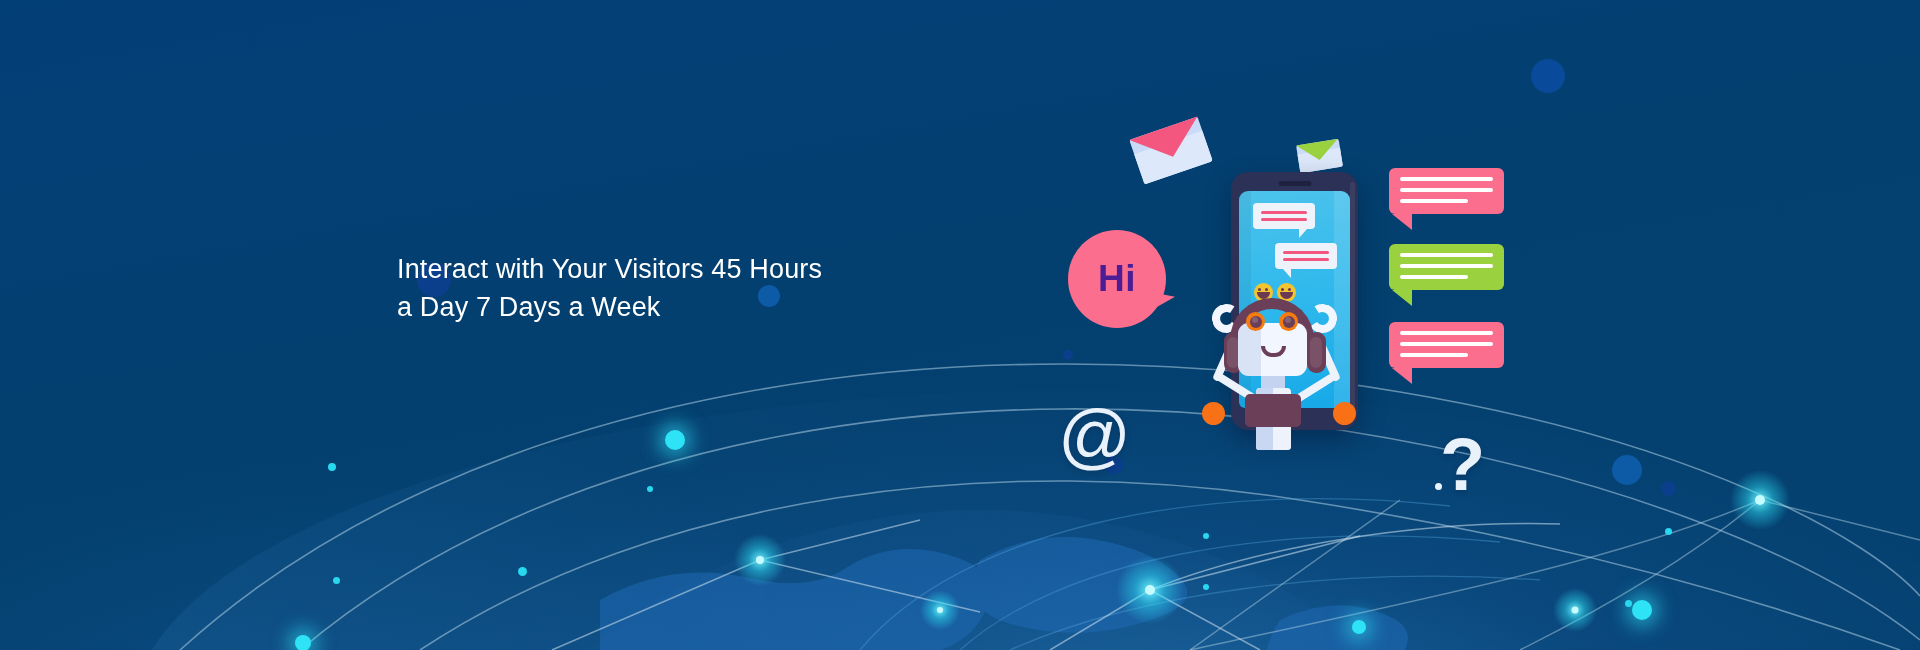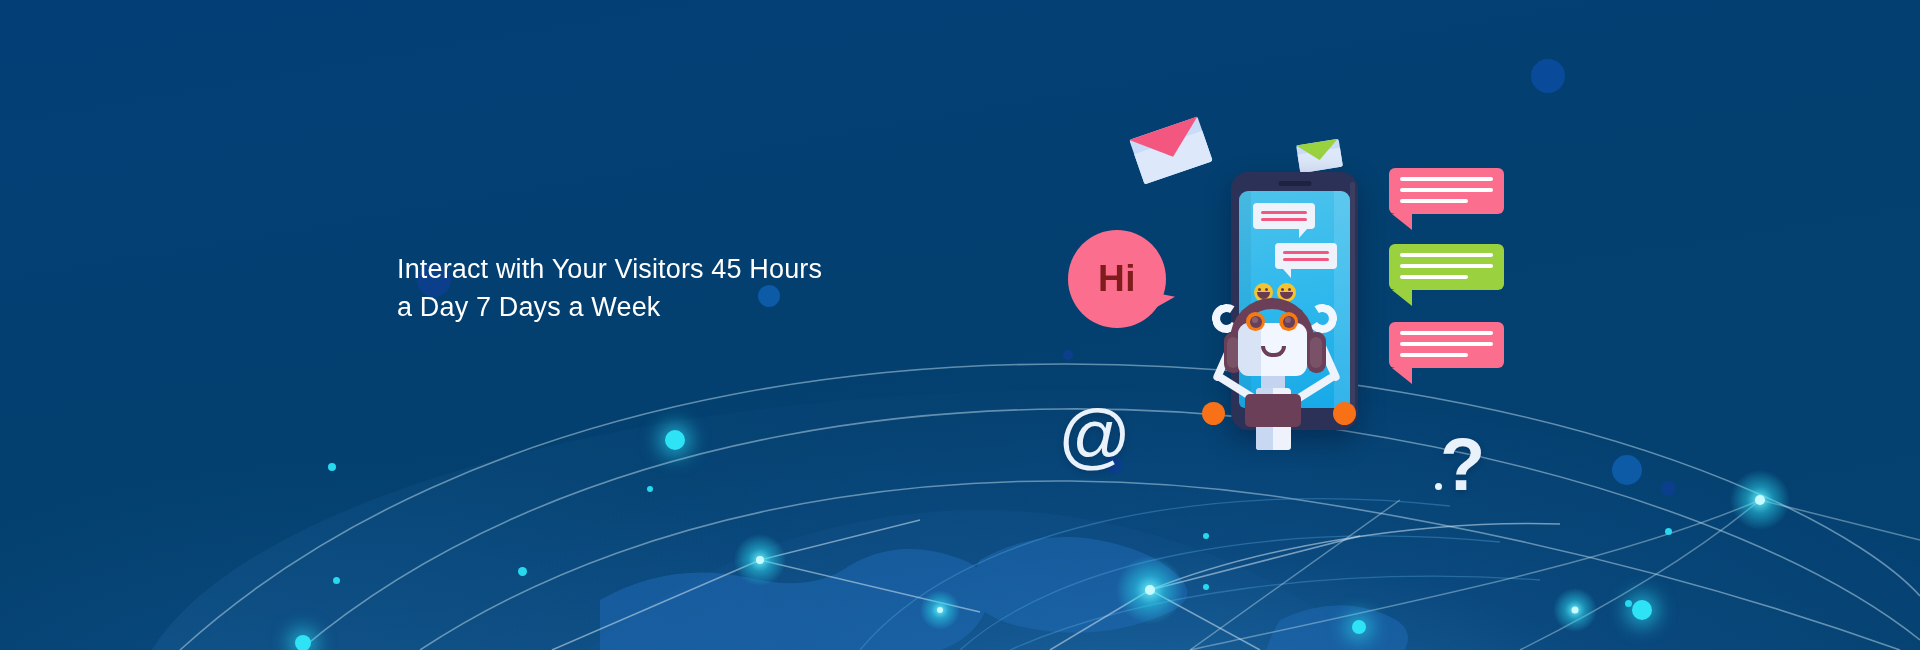--- a/index.html
+++ b/index.html
@@ -163,21 +163,21 @@
   .joint.small{ width:17px; height:17px; background:#fbb034; }
   .joint.big{ width:23px; height:23px; background:#f97116; }
 
   
   .hi-bubble{
     position:absolute; left:28px; top:120px; width:98px; height:98px;
     border-radius:50%; background:#fb6e8e;
     display:flex; align-items:center; justify-content:center;
   }
   .hi-bubble .hi-text{
-    color:#7f1d1d; font-size:37px; font-weight:700; letter-spacing:0.5px;
+    color:#4c1d95; font-size:37px; font-weight:700; letter-spacing:0.5px;
     line-height:1; transform:translateY(-1px);
   }
   .hi-tail{
     position:absolute; left:100px; top:182px;
     width:0; height:0;
     border-left:34px solid #fb6e8e;
     border-bottom:24px solid transparent;
     border-top:3px solid transparent;
     transform:rotate(6deg);
   }

